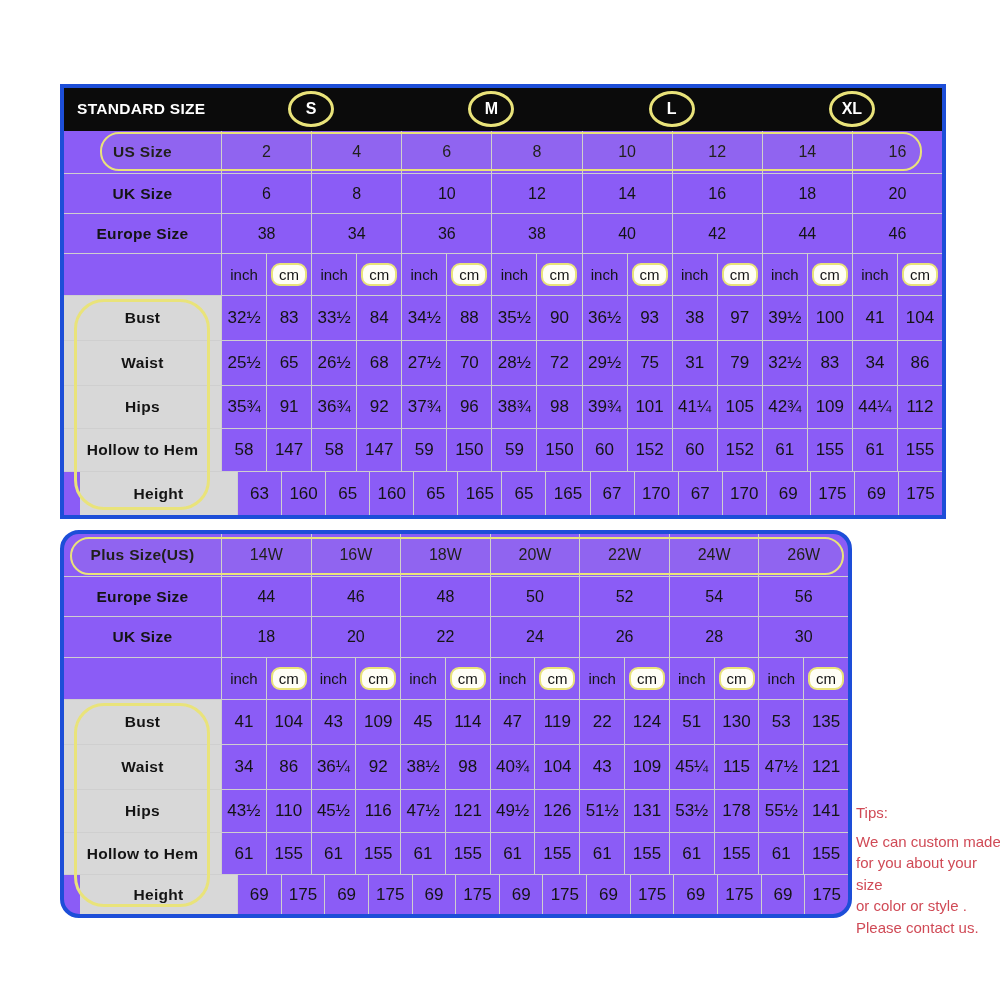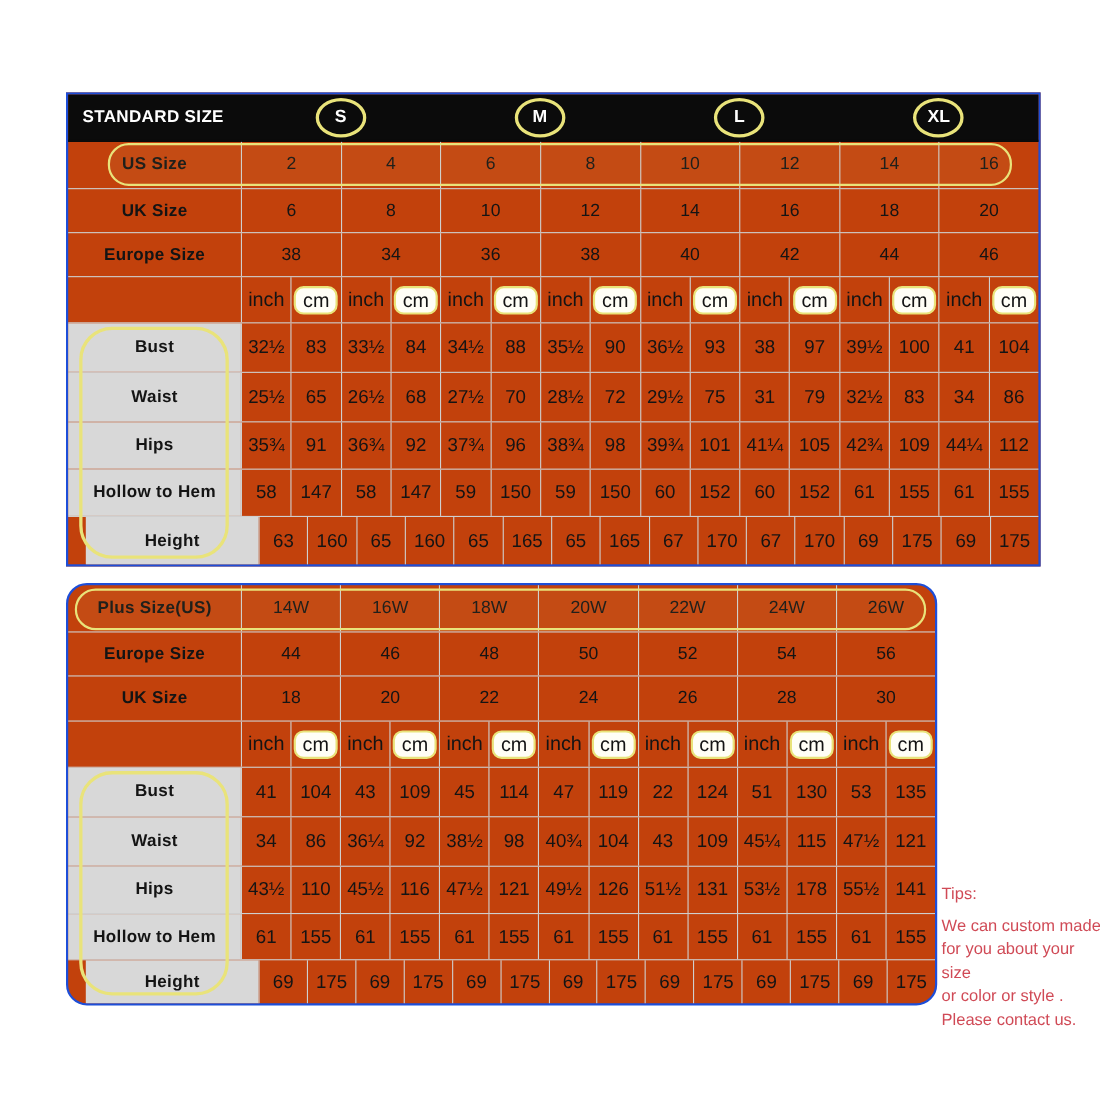--- a/index.html
+++ b/index.html
@@ -7,38 +7,38 @@
     --grid:#cfcfcf;
     --graybg:#d8d8d8;
     --ink:#141414;
     --red:#d04a56;
   }
   html,body{margin:0;padding:0;background:#fff;}
   .canvas{
     position:relative;width:1000px;height:1000px;background:#ffffff;overflow:hidden;
     font-family:"Liberation Sans","DejaVu Sans",sans-serif;color:var(--ink);
   }
-  .tbl{position:absolute;background:#c2410c;border:2px solid #1d4ed8;box-sizing:border-box;}
+  .tbl{position:absolute;background:#8b5cf6;border:4px solid #1d4ed8;box-sizing:border-box;}
   #standard-table{left:60px;top:84px;width:886px;}
   #plus-table{left:60px;top:530px;width:792px;}
   .row{display:grid;border-bottom:1px solid var(--grid);box-sizing:border-box;}
   .row.last{border-bottom:none;margin-left:16px;}
   .cell{
     display:flex;align-items:center;justify-content:center;
     box-sizing:border-box;overflow:hidden;white-space:nowrap;
   }
   .cell + .cell{border-left:1px solid var(--grid);}
   .hdr{background:#0b0b0b;border-bottom:2px solid #0b0b0b;}
   .hdr .cell{border-left:none;}
   .hdr-title{justify-content:flex-start;padding-left:13px;color:#ffffff;font-weight:bold;font-size:16px;letter-spacing:.6px;}
   .lbl{font-weight:bold;font-size:15.5px;letter-spacing:.3px;}
   .gray{background:var(--graybg);}
   .val{font-size:17px;}
   .size-row .val{font-size:16px;}
-  .unit{font-size:18px;}
+  .unit{font-size:15px;}
   .cm-box{
     display:inline-block;border:2px solid var(--yellow);border-radius:9px;
     padding:2px 6px;background:#fffef6;line-height:1;
   }
   .size-circle{
     display:inline-flex;align-items:center;justify-content:center;
     min-width:46px;height:36px;border:3px solid var(--yellow);border-radius:50%;
     color:#fff;font-weight:bold;font-size:16px;box-sizing:border-box;padding:0 6px;
   }
   .overlay{position:absolute;border:3px solid var(--yellow);pointer-events:none;box-sizing:border-box;}

